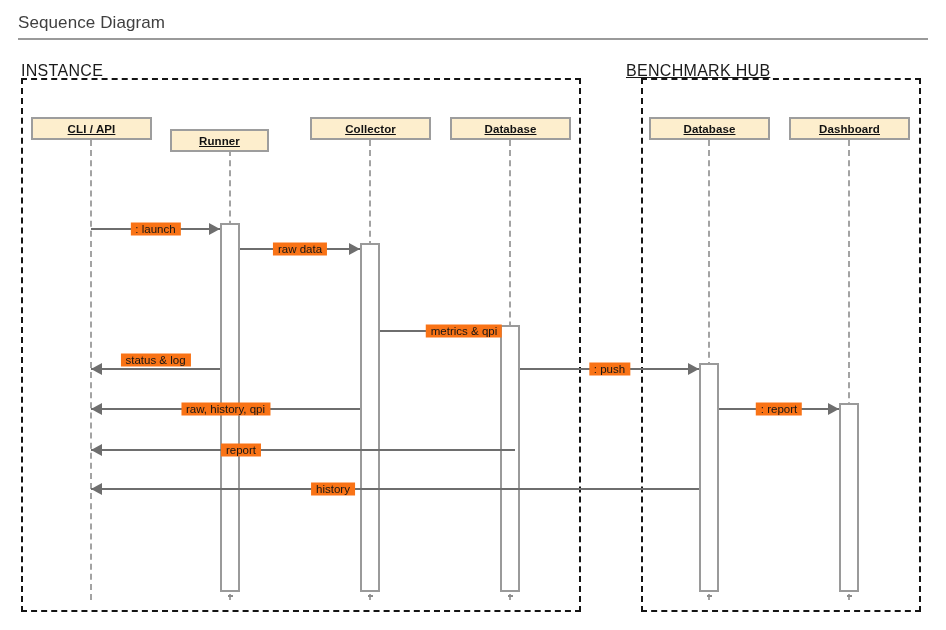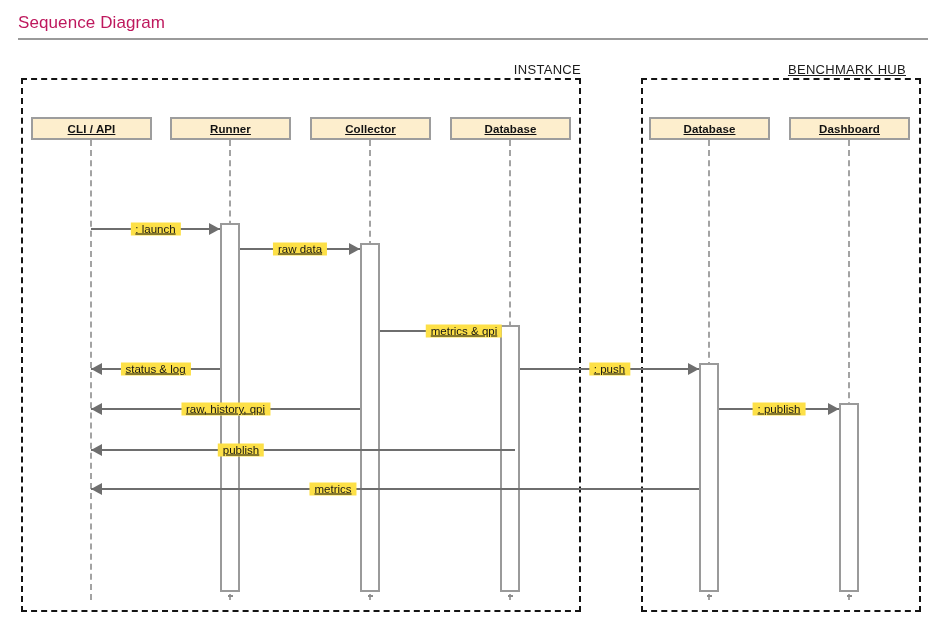--- a/index.html
+++ b/index.html
@@ -10,43 +10,43 @@
     color:#1a1a1a;
     overflow:hidden;
     position:relative;
   }
   #page{position:absolute;inset:0;}
 
   
   .page-title{
     position:absolute;left:18px;top:12px;
     font-size:17px;line-height:22px;
-    color:#be185d;
+    color:#404040;
     letter-spacing:0.1px;
     white-space:nowrap;
   }
   .title-rule{
     position:absolute;left:18px;top:38px;
     width:910px;height:2px;
     background:#9a9a9a;
   }
 
   
   .frame{
     position:absolute;
     border:2px dashed #141414;
     box-sizing:border-box;
     background:transparent;
   }
   .frame-label{
     position:absolute;
-    font-size:13px;
+    font-size:16px;
     color:#1b1b1b;
     white-space:nowrap;
-    text-align:right;
+    text-align:left;
     letter-spacing:0.3px;
   }
 
   
   .lifeline-dash{
     position:absolute;
     width:0;
     border-left:2px dashed #a3a3a3;
     box-sizing:border-box;
   }
@@ -84,26 +84,25 @@
   
   .msg-line{
     position:absolute;
     height:2px;
     background:#6e6e6e;
   }
   .msg-label{
     position:absolute;
     font-size:11.5px;
     color:#151515;
-    background:#fde047;
+    background:#f97316;
     padding:0 5px;
     white-space:nowrap;
     transform:translate(-50%,-50%);
     line-height:13px;
-    text-decoration:underline;
   }
   .arrow{
     position:absolute;
     width:0;height:0;
     border-top:6px solid transparent;
     border-bottom:6px solid transparent;
   }
   .arrow.right{ border-left:11px solid #6e6e6e; }
   .arrow.left{ border-right:11px solid #6e6e6e; }
 </style>
@@ -120,21 +119,21 @@
       <div class="frame-label" style="left: 21px; width: 560px; top: 62px;">INSTANCE</div>
       <div class="frame" style="left: 641px; top: 78px; width: 280px; height: 534px;"></div>
       <div class="frame-label" style="left: 626px; width: 280px; top: 62px; text-decoration: underline;">BENCHMARK HUB</div>
     </div>
   <div id="lifelines-layer">
       <div class="lifeline-dash" style="left: 90px; top: 140px; height: 460px;"></div>
       <div class="lifeline-box" style="left: 31px; top: 117px; width: 121px;">
         <span>CLI / API</span>
       </div>
       <div class="lifeline-dash" style="left: 229px; top: 140px; height: 460px;"></div>
-      <div class="lifeline-box" style="left: 170px; top: 117px; width: 121px;">
+      <div class="lifeline-box" style="left: 170px; top: 129px; width: 99px;">
         <span>Runner</span>
       </div>
       <div class="lifeline-dash" style="left: 369px; top: 140px; height: 460px;"></div>
       <div class="lifeline-box" style="left: 310px; top: 117px; width: 121px;">
         <span>Collector</span>
       </div>
       <div class="lifeline-dash" style="left: 509px; top: 140px; height: 460px;"></div>
       <div class="lifeline-box" style="left: 450px; top: 117px; width: 121px;">
         <span>Database</span>
       </div>
@@ -164,31 +163,31 @@
       <div class="arrow right" style="top: 223px; left: 209px;"></div>
       <div class="msg-label" style="left: 155.5px; top: 229px;">: launch</div>
       <div class="msg-line" style="left: 240px; top: 248px; width: 120px;"></div>
       <div class="arrow right" style="top: 243px; left: 349px;"></div>
       <div class="msg-label" style="left: 300px; top: 249px; text-align: center;">raw data</div>
       <div class="msg-line" style="left: 380px; top: 330px; width: 120px;"></div>
       <div class="arrow right" style="top: 325px; left: 489px;"></div>
       <div class="msg-label" style="left: 440px; top: 331px; margin-left: 24px;">metrics &amp; qpi</div>
       <div class="msg-line" style="left: 91px; top: 368px; width: 129px;"></div>
       <div class="arrow left" style="top: 363px; left: 91px;"></div>
-      <div class="msg-label" style="left: 155.5px; top: 369px;">status &amp; log</div>
+      <div class="msg-label" style="left: 155.5px; top: 360px;">status &amp; log</div>
       <div class="msg-line" style="left: 520px; top: 368px; width: 179px;"></div>
       <div class="arrow right" style="top: 363px; left: 688px;"></div>
       <div class="msg-label" style="left: 609.5px; top: 369px;">: push</div>
       <div class="msg-line" style="left: 91px; top: 408px; width: 269px;"></div>
       <div class="arrow left" style="top: 403px; left: 91px;"></div>
       <div class="msg-label" style="left: 225.5px; top: 409px;">raw, history, qpi</div>
       <div class="msg-line" style="left: 719px; top: 408px; width: 120px;"></div>
       <div class="arrow right" style="top: 403px; left: 828px;"></div>
-      <div class="msg-label" style="left: 779px; top: 409px;">: publish</div>
+      <div class="msg-label" style="left: 779px; top: 409px;">: report</div>
       <div class="msg-line" style="left: 91px; top: 449px; width: 424px;"></div>
       <div class="arrow left" style="top: 444px; left: 91px;"></div>
-      <div class="msg-label" style="left: 241px; top: 450px;">publish</div>
+      <div class="msg-label" style="left: 241px; top: 450px;">report</div>
       <div class="msg-line" style="left: 91px; top: 488px; width: 608px;"></div>
       <div class="arrow left" style="top: 483px; left: 91px;"></div>
-      <div class="msg-label" style="left: 333px; top: 489px;">metrics</div>
+      <div class="msg-label" style="left: 333px; top: 489px;">history</div>
     </div>
 
 </div>
 
 </body></html>

